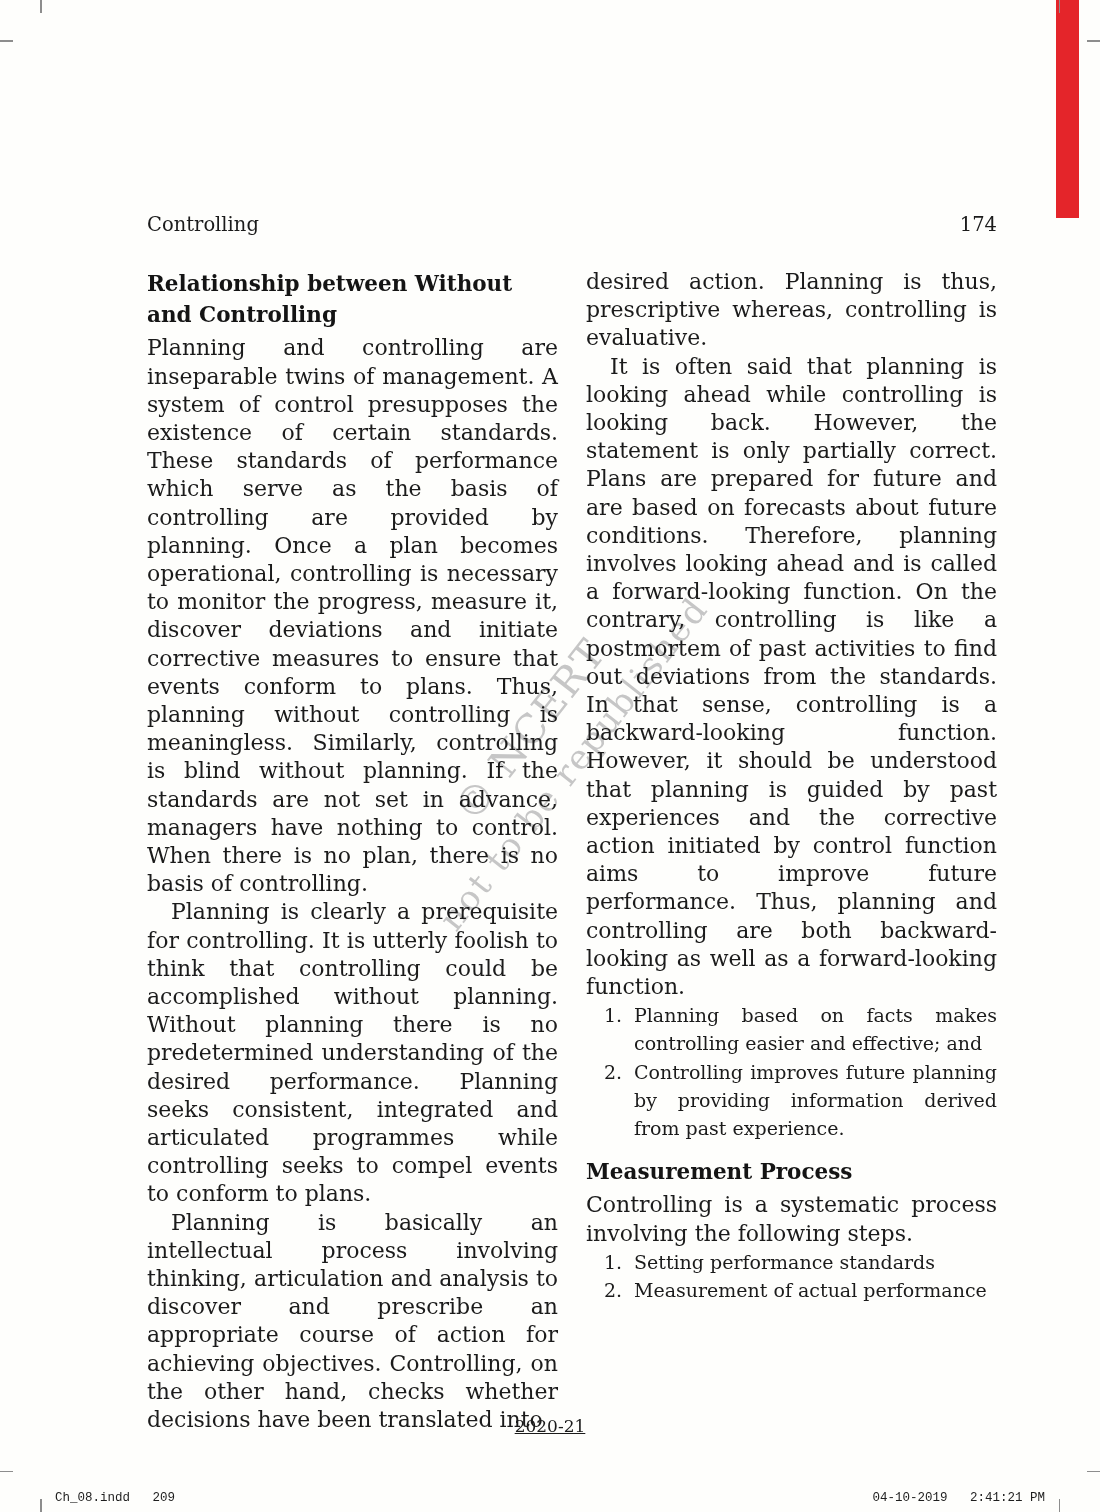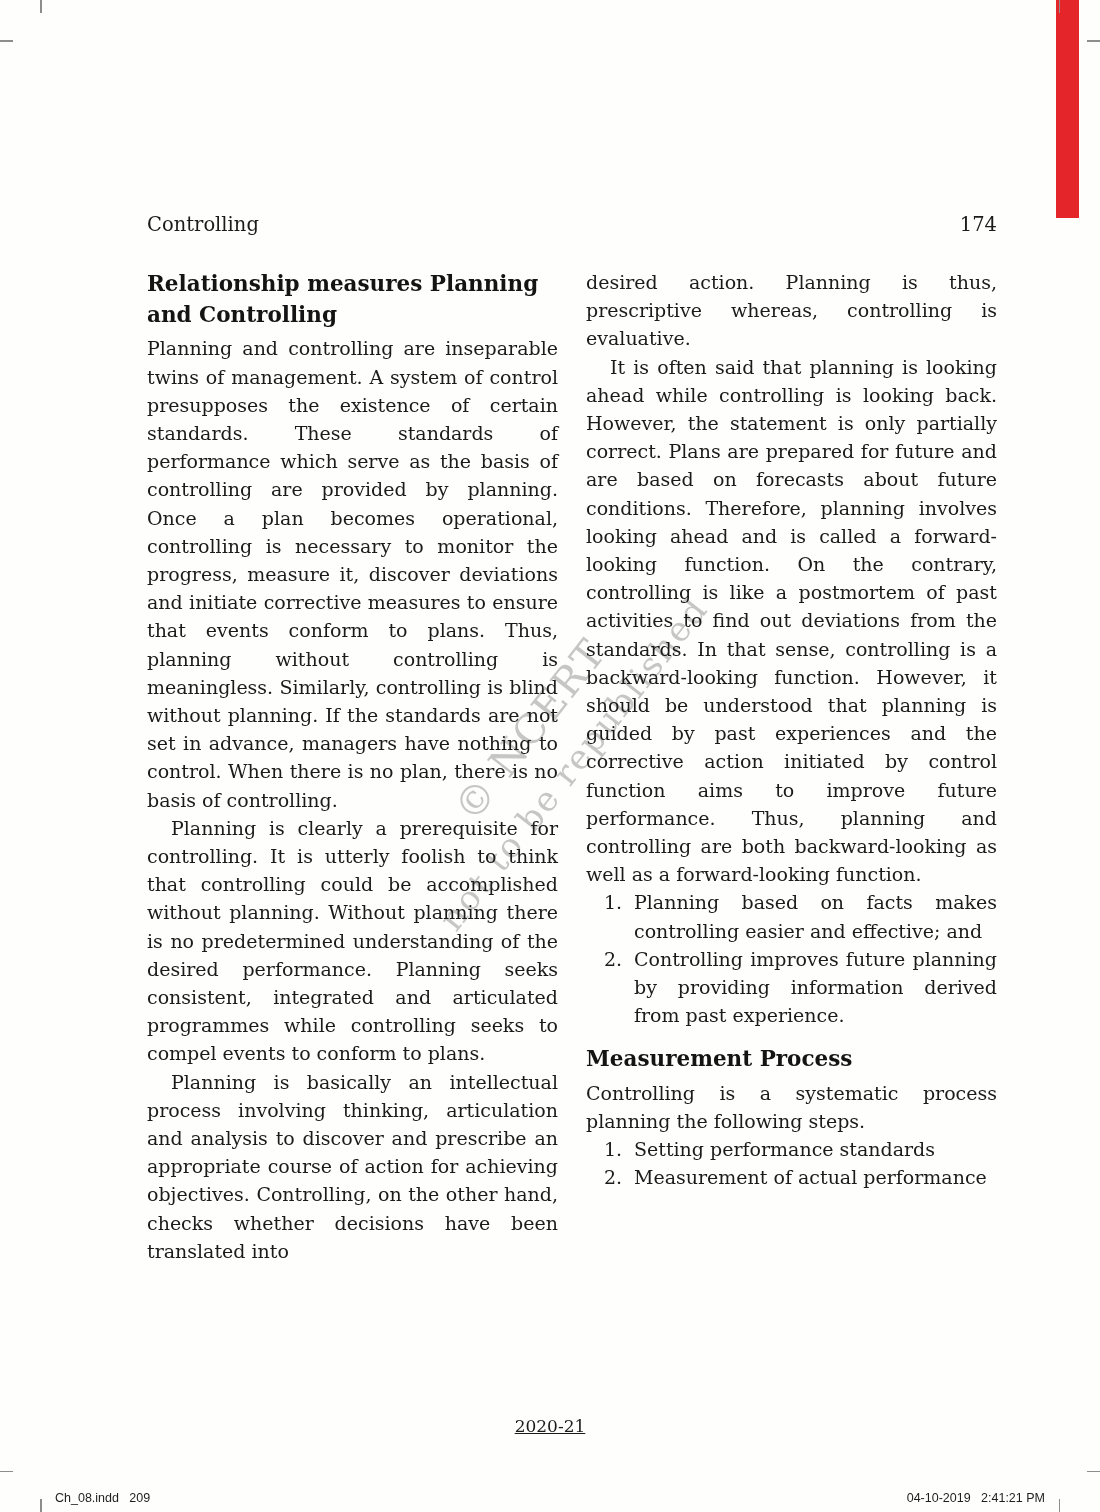--- a/index.html
+++ b/index.html
@@ -73,21 +73,21 @@
   .col h2 {
     margin: 0 0 4px 0;
     font-size: 21.5px;
     line-height: 1.45;
     font-weight: bold;
     color: #141414;
   }
   .col h2.second { margin-top: 14px; }
   .col p {
     margin: 0;
-    font-size: 19px;
+    font-size: 22px;
     line-height: 28.2px;
     text-align: justify;
   }
   .col p.indent { text-indent: 24px; }
   .list-item {
     display: flex;
     font-size: 19px;
     line-height: 28.2px;
   }
   .list-item .num {
@@ -108,21 +108,21 @@
     z-index: 1;
     text-decoration: underline;
   }
   .print-line {
     position: absolute;
     left: 55px;
     right: 55px;
     bottom: 7px;
     display: flex;
     justify-content: space-between;
-    font-family: Liberation Sans, sans-serif;
+    font-family: Liberation Mono, monospace;
     font-size: 12.5px;
     color: #1e1e1e;
     z-index: 1;
   }
   .print-line span { white-space: pre; }
 </style>
 </head>
 <body>
 
 <div class="page">
@@ -146,41 +146,41 @@
   <div class="content">
 
     <div class="running-header">
       <span>Controlling</span>
       <span>174</span>
     </div>
 
     <div class="columns">
 
       <div class="col">
-        <h2>Relationship measures Planning and Controlling</h2>
+        <h2>Relationship between Without and Controlling</h2>
         <p>Planning and controlling are inseparable twins of management. A system of control presupposes the existence of certain standards. These standards of performance which serve as the basis of controlling are provided by planning. Once a plan becomes operational, controlling is necessary to monitor the progress, measure it, discover deviations and initiate corrective measures to ensure that events conform to plans. Thus, planning without controlling is meaningless. Similarly, controlling is blind without planning. If the standards are not set in advance, managers have nothing to control. When there is no plan, there is no basis of controlling.</p>
         <p class="indent">Planning is clearly a prerequisite for controlling. It is utterly foolish to think that controlling could be accomplished without planning. Without planning there is no predetermined understanding of the desired performance. Planning seeks consistent, integrated and articulated programmes while controlling seeks to compel events to conform to plans.</p>
         <p class="indent">Planning is basically an intellectual process involving thinking, articulation and analysis to discover and prescribe an appropriate course of action for achieving objectives. Controlling, on the other hand, checks whether decisions have been translated into</p>
       </div>
 
       <div class="col">
         <p>desired action. Planning is thus, prescriptive whereas, controlling is evaluative.</p>
         <p class="indent">It is often said that planning is looking ahead while controlling is looking back. However, the statement is only partially correct. Plans are prepared for future and are based on forecasts about future conditions. Therefore, planning involves looking ahead and is called a forward-looking function. On the contrary, controlling is like a postmortem of past activities to find out deviations from the standards. In that sense, controlling is a backward-looking function. However, it should be understood that planning is guided by past experiences and the corrective action initiated by control function aims to improve future performance. Thus, planning and controlling are both backward-looking as well as a forward-looking function.</p>
 
         <div class="list-item">
           <span class="num">1.</span>
           <span class="txt">Planning based on facts makes controlling easier and effective; and</span>
         </div>
         <div class="list-item">
           <span class="num">2.</span>
           <span class="txt">Controlling improves future planning by providing information derived from past experience.</span>
         </div>
 
         <h2 class="second">Measurement Process</h2>
-        <p>Controlling is a systematic process planning the following steps.</p>
+        <p>Controlling is a systematic process involving the following steps.</p>
 
         <div class="list-item">
           <span class="num">1.</span>
           <span class="txt">Setting performance standards</span>
         </div>
         <div class="list-item">
           <span class="num">2.</span>
           <span class="txt">Measurement of actual performance</span>
         </div>
       </div>

